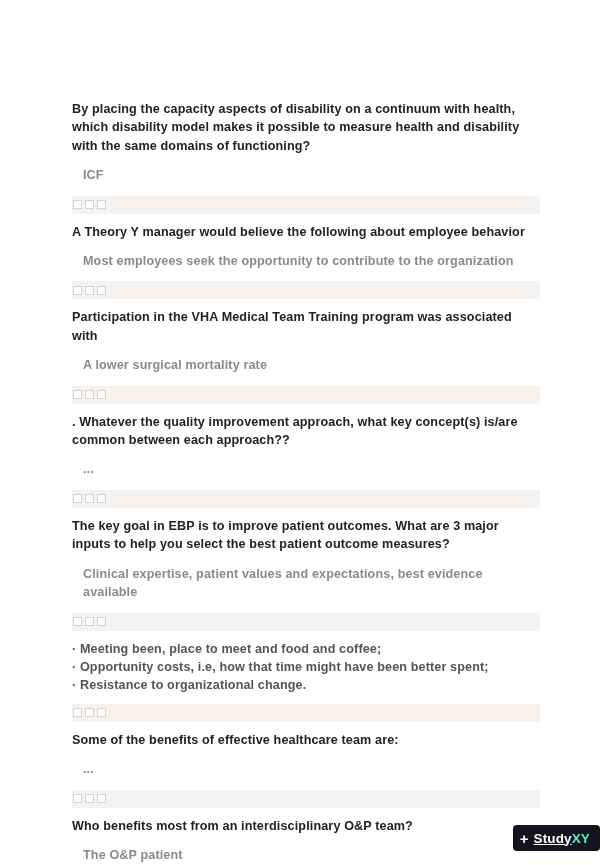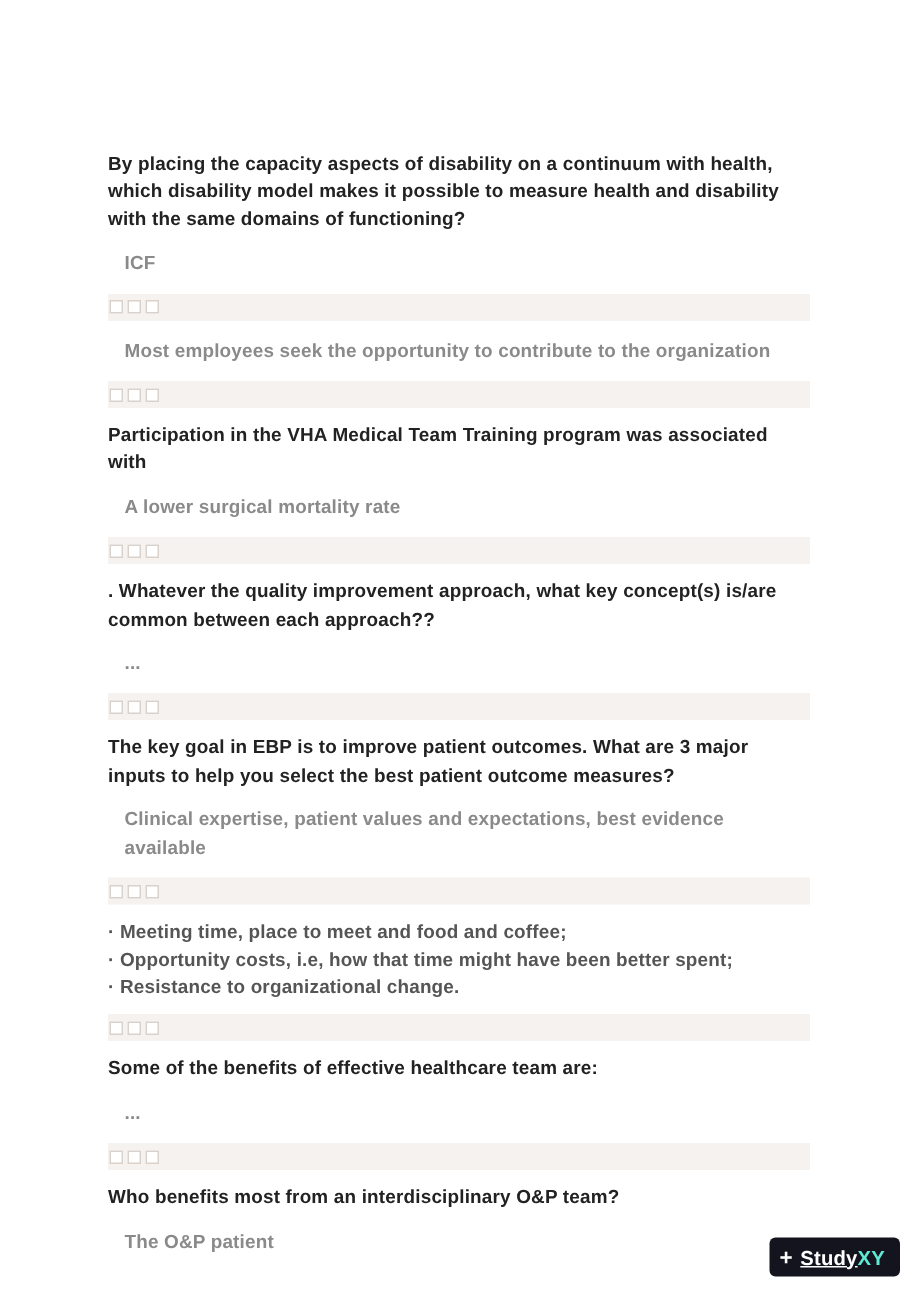--- a/index.html
+++ b/index.html
@@ -106,20 +106,21 @@
       <p class="question">By placing the capacity aspects of disability on a continuum with health, which disability model makes it possible to measure health and disability with the same domains of functioning?</p>
       <p class="answer">ICF</p>
     </div>
     <div class="rating-bar">
       <span class="rating-box"></span>
       <span class="rating-box"></span>
       <span class="rating-box"></span>
     </div>
 
     <div class="qa-block">
+      <p class="question">A Theory Y manager would believe the following about employee behavior</p>
       <p class="answer">Most employees seek the opportunity to contribute to the organization</p>
     </div>
     <div class="rating-bar">
       <span class="rating-box"></span>
       <span class="rating-box"></span>
       <span class="rating-box"></span>
     </div>
 
     <div class="qa-block">
       <p class="question">Participation in the VHA Medical Team Training program was associated with</p>
@@ -145,21 +146,21 @@
       <p class="question">The key goal in EBP is to improve patient outcomes. What are 3 major inputs to help you select the best patient outcome measures?</p>
       <p class="answer">Clinical expertise, patient values and expectations, best evidence available</p>
     </div>
     <div class="rating-bar">
       <span class="rating-box"></span>
       <span class="rating-box"></span>
       <span class="rating-box"></span>
     </div>
 
     <div class="qa-block">
-      <p class="answer-line">· Meeting time, place to meet and food and coffee;</p>
+      <p class="answer-line">· Meeting been, place to meet and food and coffee;</p>
       <p class="answer-line">· Opportunity costs, i.e, how that time might have been better spent;</p>
       <p class="answer-line">· Resistance to organizational change.</p>
     </div>
     <div class="rating-bar">
       <span class="rating-box"></span>
       <span class="rating-box"></span>
       <span class="rating-box"></span>
     </div>
 
     <div class="qa-block">

